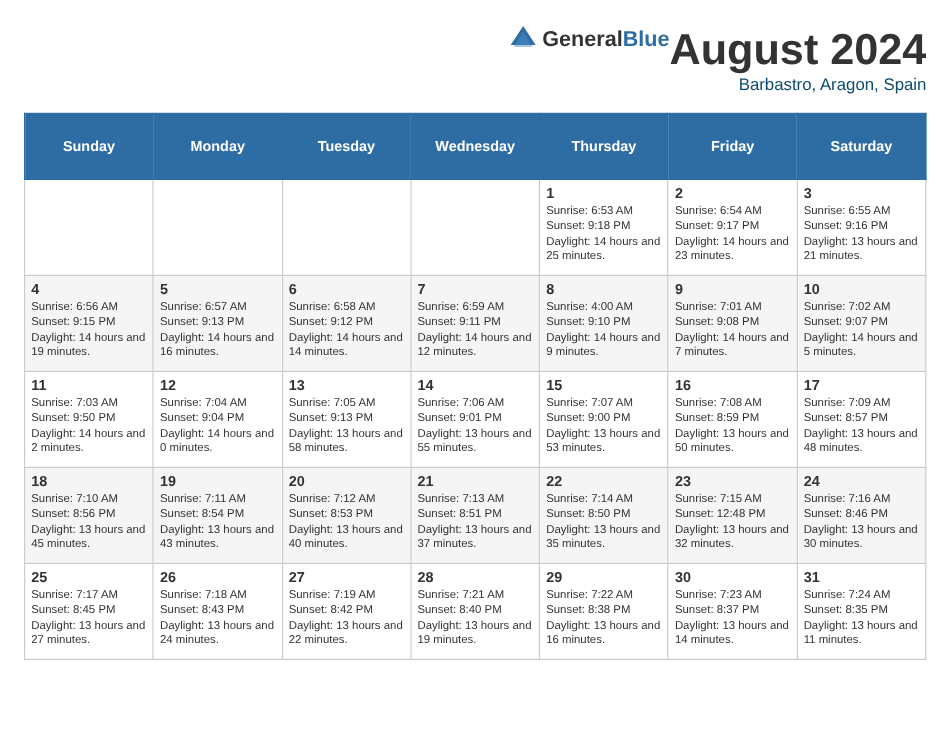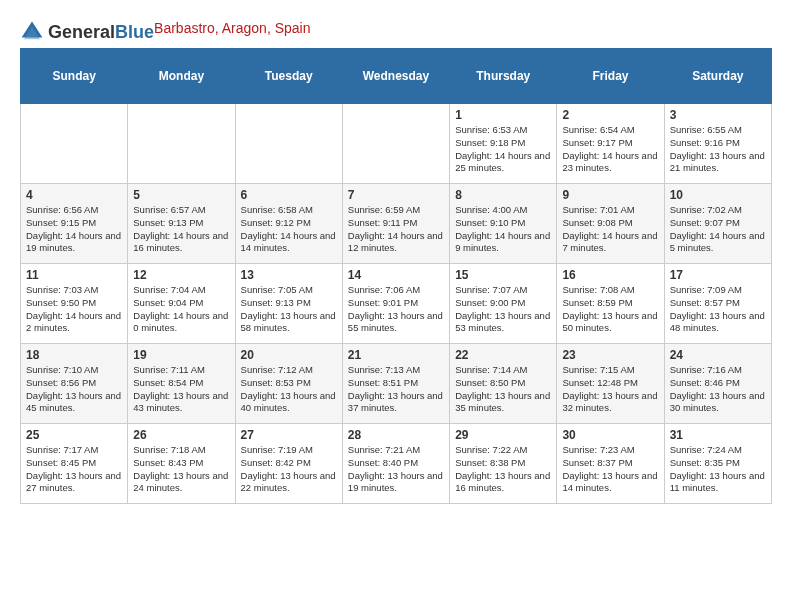--- a/index.html
+++ b/index.html
@@ -5,23 +5,23 @@
     * { margin: 0; padding: 0; box-sizing: border-box; }
     body {
       font-family: Arial, sans-serif;
       background: #fff;
       width: 792px;
       min-height: 612px;
       padding: 20px;
     }
     .header {
       display: flex;
-      justify-content: flex-start;
+      justify-content: flex-end;
       align-items: flex-start;
-      margin-bottom: 4px;
+      margin-bottom: 16px;
     }
     .logo {
       display: flex;
       align-items: center;
       gap: 4px;
     }
     .logo-text-general {
       font-size: 18px;
       font-weight: bold;
       color: #333;
@@ -38,21 +38,21 @@
     .title-block {
       text-align: right;
     }
     .month-year {
       font-size: 36px;
       font-weight: bold;
       color: #333;
     }
     .location {
       font-size: 14px;
-      color: #b91c1c;
+      color: #0c4a6e;
     }
     table {
       width: 100%;
       border-collapse: collapse;
       table-layout: fixed;
     }
     thead tr th {
       background-color: #2e6da4;
       color: #fff;
       font-size: 12px;
@@ -95,20 +95,21 @@
   <div class="logo">
     <svg class="logo-icon" viewBox="0 0 30 30" xmlns="http://www.w3.org/2000/svg">
       <polygon points="15,2 28,22 2,22" fill="#2e6da4"></polygon>
       <polygon points="15,8 25,24 5,24" fill="#4a90c4" opacity="0.5"></polygon>
     </svg>
     <div>
       <span class="logo-text-general">General</span><span class="logo-text-blue">Blue</span>
     </div>
   </div>
   <div class="title-block">
+    <div class="month-year">August 2024</div>
     <div class="location">Barbastro, Aragon, Spain</div>
   </div>
 </div>
 
 <table>
   <thead>
     <tr id="weekday-header">
         <th>Sunday</th>
         <th>Monday</th>
         <th>Tuesday</th>

